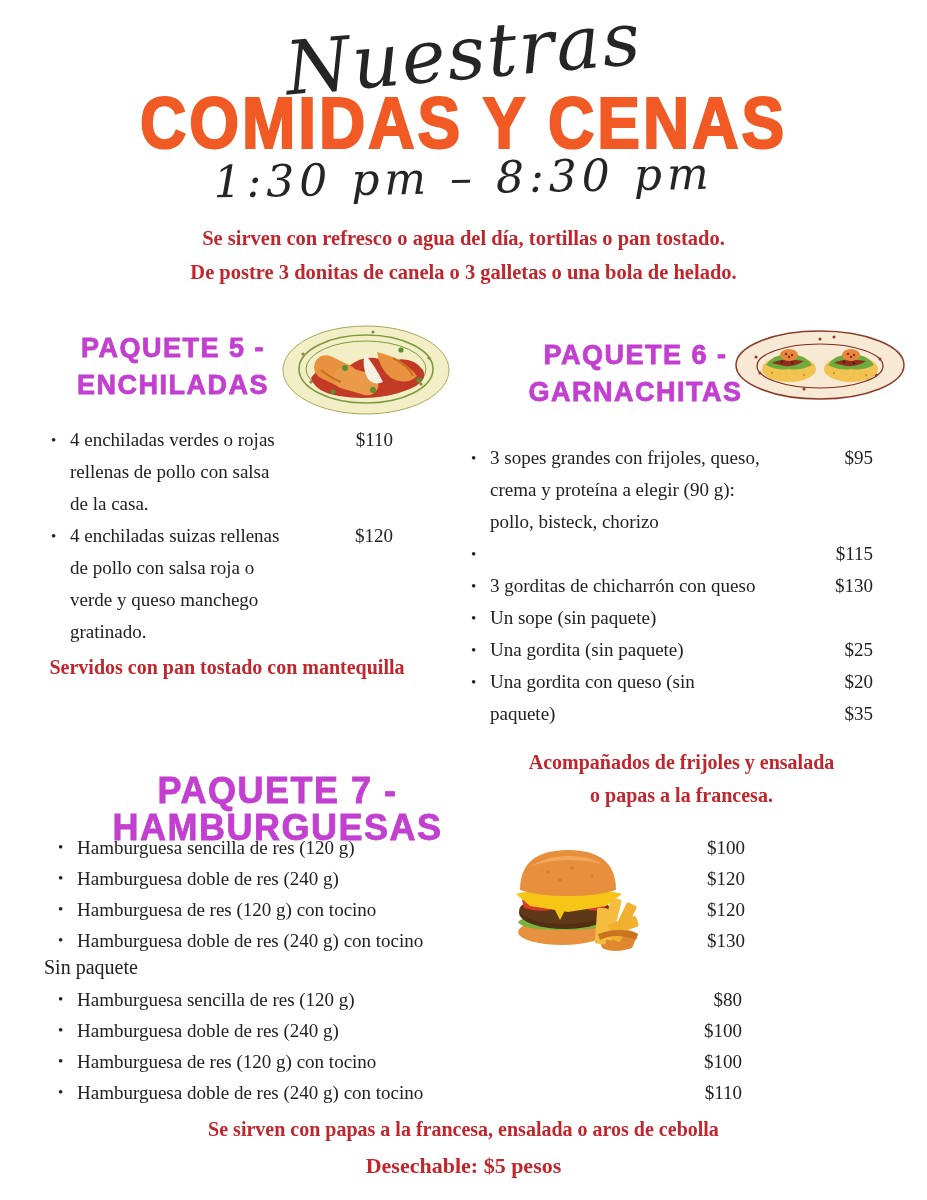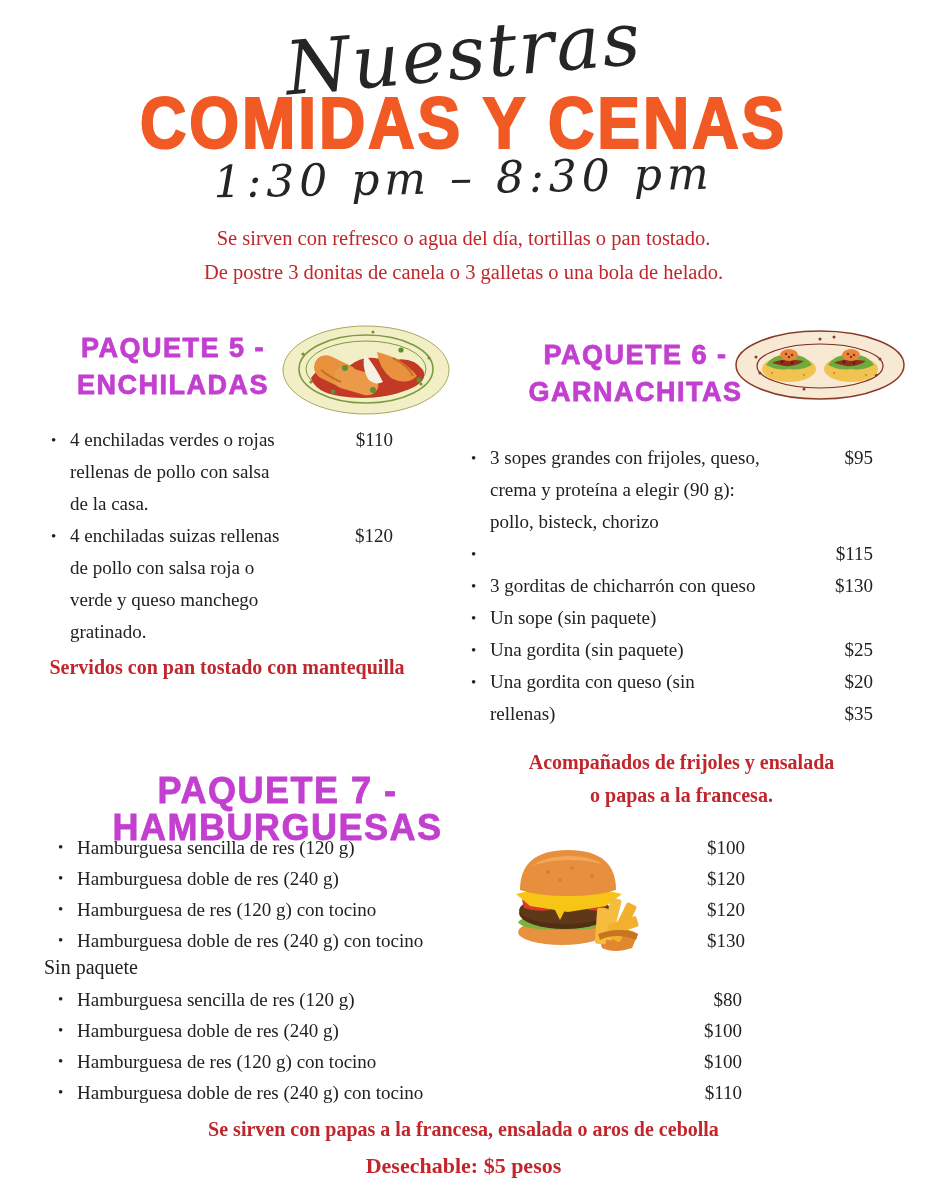--- a/index.html
+++ b/index.html
@@ -13,21 +13,21 @@
   .script{font-family:"DejaVu Serif",serif;font-style:italic;color:#252525;}
   .title-script{position:absolute;top:10px;left:0;width:100%;text-align:center;
     font-size:74px;transform:rotate(-5deg);letter-spacing:2px;z-index:2;}
   .title-main{position:absolute;top:86px;left:0;width:100%;text-align:center;
     font-family:"Liberation Sans",sans-serif;font-weight:900;font-size:64px;
     letter-spacing:3px;color:var(--orange);-webkit-text-stroke:2px var(--orange);
     transform:scaleY(1.12);z-index:1;}
   .title-hours{position:absolute;top:152px;left:0;width:100%;text-align:center;
     font-size:44px;letter-spacing:5px;transform:rotate(-1deg);}
   .intro{position:absolute;top:221px;left:0;width:100%;text-align:center;
-    color:var(--red);font-weight:normal;font-size:20.5px;line-height:34px;}
+    color:var(--red);font-weight:bold;font-size:20.5px;line-height:34px;}
 
   
   .pk-heading{position:absolute;font-family:"Liberation Sans",sans-serif;
     font-weight:800;color:var(--magenta);-webkit-text-stroke:0.8px var(--magenta);
     font-size:27px;letter-spacing:1.5px;text-align:center;line-height:37px;}
   .pk5-heading{left:58px;top:330px;width:230px;}
   .pk6-heading{left:518px;top:337px;width:235px;}
   .pk7-heading{left:45px;top:772px;width:465px;font-size:36px;}
 
   
@@ -189,21 +189,21 @@
         <span class="item-text">Una gordita (sin paquete)</span>
         <span class="item-price">$25</span>
       </div>
       <div class="menu-row">
         <span class="bullet">•</span>
         <span class="item-text">Una gordita con queso (sin</span>
         <span class="item-price">$20</span>
       </div>
       <div class="menu-row">
         <span class="bullet hidden">•</span>
-        <span class="item-text">rellenas)</span>
+        <span class="item-text">paquete)</span>
         <span class="item-price">$35</span>
       </div>
     </div>
   <div class="note p6-note">
     <div>Acompañados de frijoles y ensalada</div>
     <div>o papas a la francesa.</div>
   </div>
 
   <div class="pk-heading pk7-heading">PAQUETE 7 - HAMBURGUESAS</div>
 

